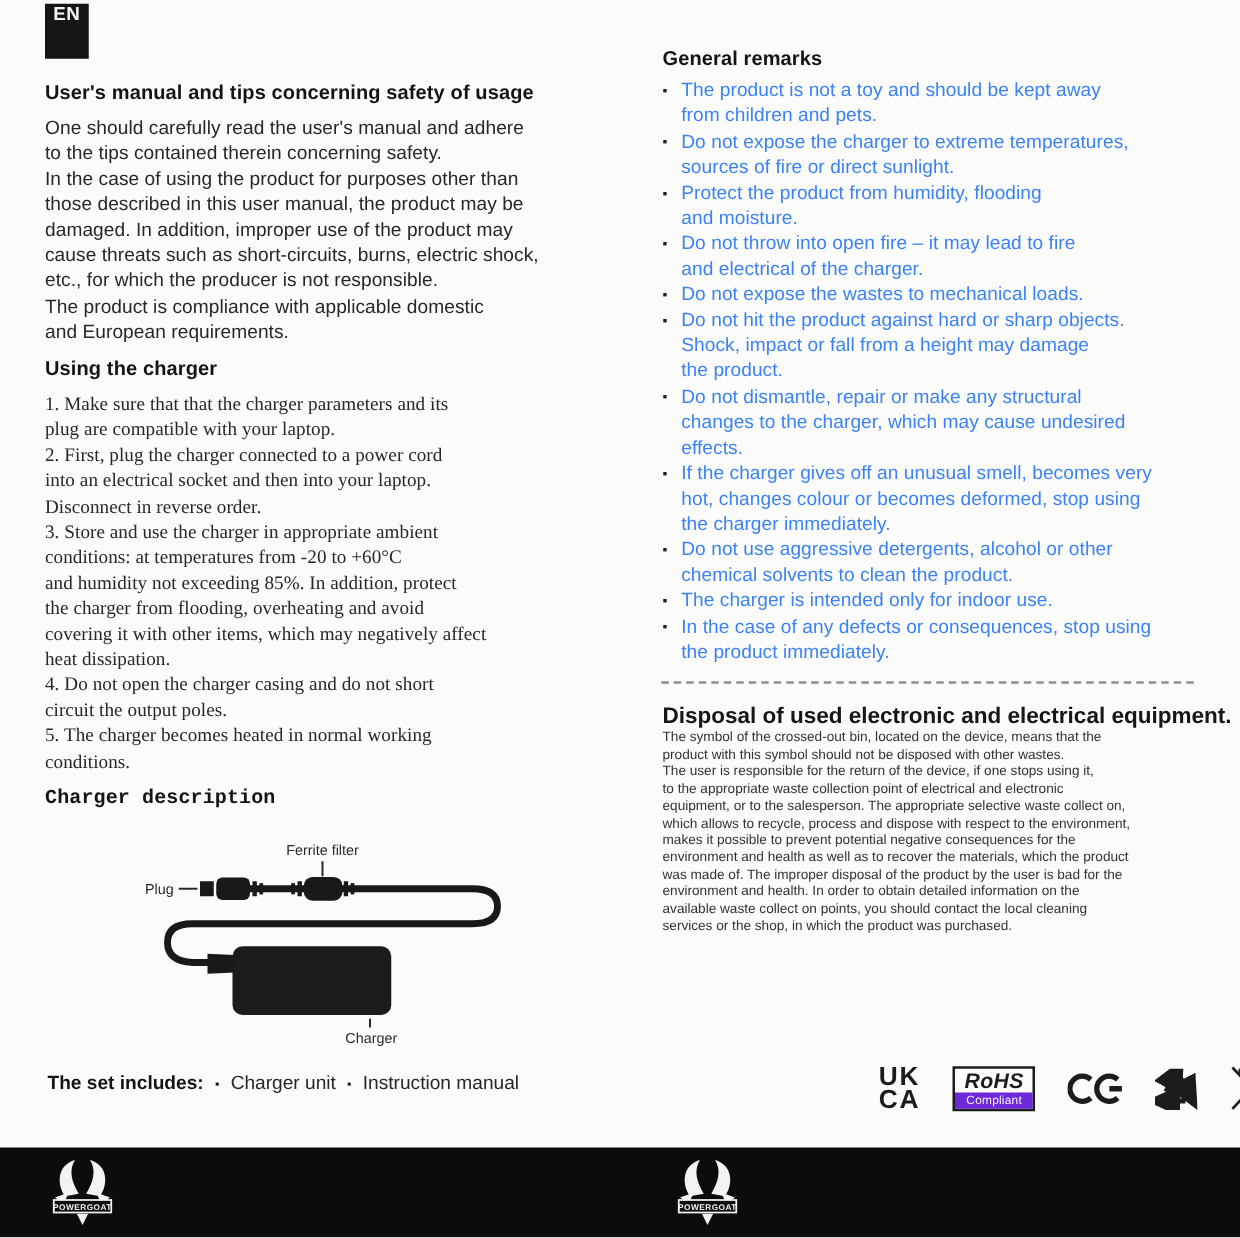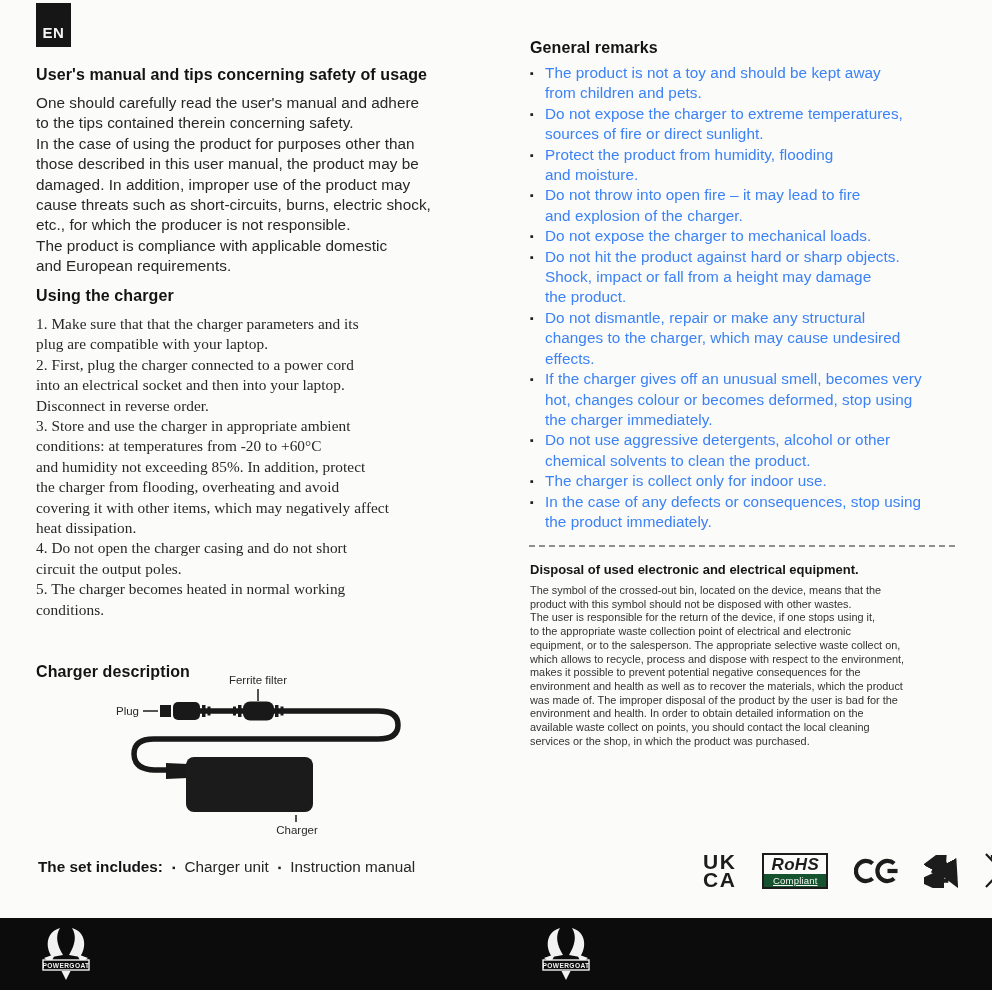--- a/index.html
+++ b/index.html
@@ -5,44 +5,44 @@
   html,body{margin:0;padding:0;background:#e8e8e6;}
   #page{
     position:relative;width:992px;height:990px;background:#fbfbfa;overflow:hidden;
     font-family:"Liberation Sans", sans-serif;color:#262626;
   }
   .abs{position:absolute;}
   .h1{font-size:16px;font-weight:bold;color:#141414;letter-spacing:.1px;}
   .body-text{font-size:15.3px;line-height:20.4px;white-space:pre-line;color:#272727;letter-spacing:.05px;}
   
   .en-badge{left:36px;top:3px;width:35px;height:44px;background:#161616;color:#f5f5f5;
-    display:flex;align-items:flex-end;justify-content:center;padding-bottom:6px;box-sizing:border-box;
+    display:flex;justify-content:center;padding-bottom:6px;box-sizing:border-box;
     font-weight:bold;font-size:15px;letter-spacing:.5px;}
   
   #remarks-list{list-style:none;margin:0;padding:0;width:446px;}
   #remarks-list li{position:relative;padding-left:15px;}
   .blt{position:absolute;left:0;top:0;font-size:11px;line-height:20.4px;color:#1d1d1d;}
   .btxt{font-size:15.3px;line-height:20.4px;white-space:pre-line;color:#3b82f6;letter-spacing:.05px;display:block;}
   
   .dashes{left:529px;top:545px;width:426px;border-top:2px dashed #8f8f8f;height:0;}
-  .small-h{font-size:13px;font-weight:bold;color:#161616;}
+  .small-h{font-size:18px;font-weight:bold;color:#161616;}
   .small-text{font-size:10.9px;line-height:13.7px;white-space:pre-line;color:#333;}
   
   .diagram-label{fill:#2a2a2a;font-family:"Liberation Sans",sans-serif;font-size:11.5px;}
   
   .set-line{left:38px;top:858px;font-size:15.3px;display:flex;align-items:center;gap:9px;text-align:right;}
   .set-line .lbl{font-weight:bold;color:#141414;}
   .blt2{font-size:10px;color:#1d1d1d;}
   
   .marks-row{left:703px;top:847px;display:flex;align-items:center;gap:26px;height:48px;}
   .ukca{display:flex;flex-direction:column;font-weight:bold;font-size:21px;line-height:18px;
     letter-spacing:1.5px;color:#1c1c1c;}
   .rohs{border:2.5px solid #1c1c1c;width:62px;text-align:center;background:#fbfbfa;}
   .rohs .t{font-weight:bold;font-size:17px;line-height:19px;color:#1c1c1c;letter-spacing:.3px;display:block;font-style:italic;}
-  .rohs .s{display:block;background:#14532d;color:#f6f6f6;font-size:9.5px;line-height:13px;letter-spacing:.2px;text-decoration:underline;}
+  .rohs .s{display:block;background:#6d28d9;color:#f6f6f6;font-size:9.5px;line-height:13px;letter-spacing:.2px;}
   
   .footer-bar{left:0;top:918px;width:992px;height:72px;background:#0c0c0c;}
   .goat-logo{position:absolute;top:6px;width:60px;height:60px;}
 </style>
 </head>
 <body>
 
 <div id="page">
 
   <div class="abs en-badge">
@@ -70,21 +70,21 @@
 conditions: at temperatures from -20 to +60°C
 and humidity not exceeding 85%. In addition, protect
 the charger from flooding, overheating and avoid
 covering it with other items, which may negatively affect
 heat dissipation.
 4. Do not open the charger casing and do not short
 circuit the output poles.
 5. The charger becomes heated in normal working
 conditions.</div>
 
-  <div class="abs h1" style="left:36px;top:663px;">Charger description</div>
+  <div class="abs h1" style="left:36px;top:629px;font-family:Liberation Mono, monospace;">Charger description</div>
 
   <svg class="abs" style="left:36px;top:655px;" width="466" height="195" viewBox="36 655 466 195">
 
     <path d="M 190 711 L 378 711 Q 398 711 398 725 Q 398 739 378 739 L 154 739 Q 134 739 134 754 Q 134 769 154 770 L 168 770" fill="none" stroke="#191919" stroke-width="5.5" stroke-linecap="round" stroke-linejoin="round"></path>
 
     <rect x="160" y="705" width="11" height="12" fill="#191919"></rect>
 
     <rect x="173" y="702" width="27" height="18" rx="5" fill="#191919"></rect>
 
     <g fill="#191919">
@@ -133,25 +133,25 @@
 sources of fire or direct sunlight.</span>
       </li>
     <li>
         <span class="blt">▪</span>
         <span class="btxt">Protect the product from humidity, flooding
 and moisture.</span>
       </li>
     <li>
         <span class="blt">▪</span>
         <span class="btxt">Do not throw into open fire – it may lead to fire
-and explosion of the charger.</span>
-      </li>
-    <li>
-        <span class="blt">▪</span>
-        <span class="btxt">Do not expose the charger to mechanical loads.</span>
+and electrical of the charger.</span>
+      </li>
+    <li>
+        <span class="blt">▪</span>
+        <span class="btxt">Do not expose the wastes to mechanical loads.</span>
       </li>
     <li>
         <span class="blt">▪</span>
         <span class="btxt">Do not hit the product against hard or sharp objects.
 Shock, impact or fall from a height may damage
 the product.</span>
       </li>
     <li>
         <span class="blt">▪</span>
         <span class="btxt">Do not dismantle, repair or make any structural
@@ -164,21 +164,21 @@
 hot, changes colour or becomes deformed, stop using
 the charger immediately.</span>
       </li>
     <li>
         <span class="blt">▪</span>
         <span class="btxt">Do not use aggressive detergents, alcohol or other
 chemical solvents to clean the product.</span>
       </li>
     <li>
         <span class="blt">▪</span>
-        <span class="btxt">The charger is collect only for indoor use.</span>
+        <span class="btxt">The charger is intended only for indoor use.</span>
       </li>
     <li>
         <span class="blt">▪</span>
         <span class="btxt">In the case of any defects or consequences, stop using
 the product immediately.</span>
       </li>
   </ul>
 
   <div class="abs dashes"></div>
 

